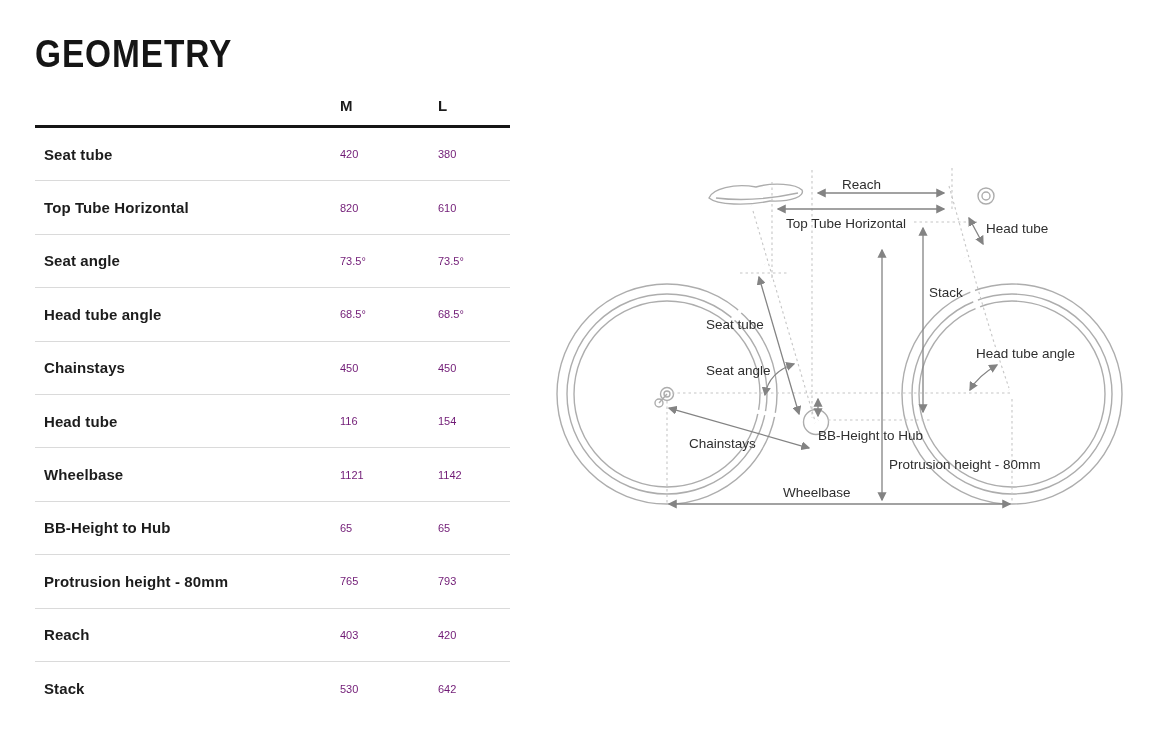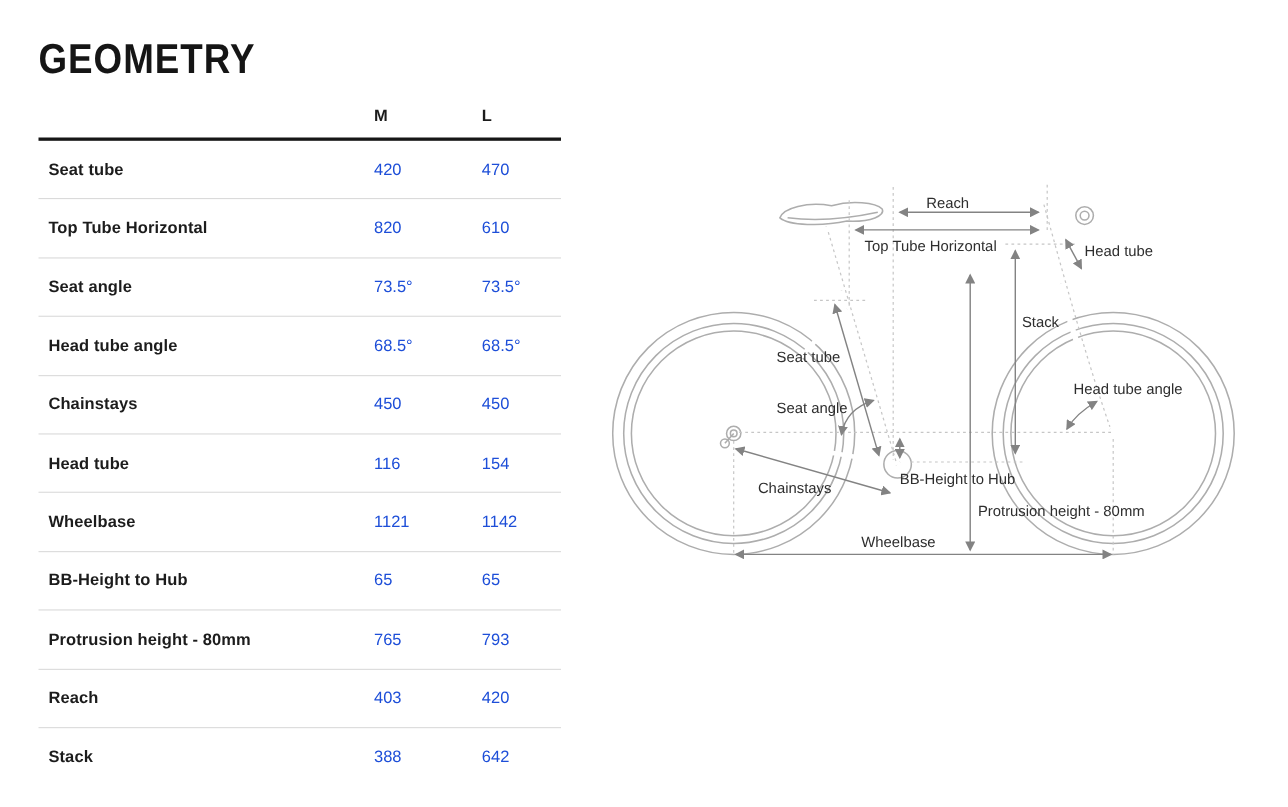--- a/index.html
+++ b/index.html
@@ -13,21 +13,21 @@
 
   .geo-table { position:absolute; left:35px; top:85px; width:475px; }
   .thead { display:grid; grid-template-columns:305px 98px 72px; height:43px;
            align-items:center; border-bottom:3px solid #161616; }
   .thead .col-h { font-size:15px; font-weight:700; color:#1c1c1c; }
   .trow { display:grid; grid-template-columns:305px 98px 72px; height:53.4px;
           align-items:center; border-bottom:1px solid #dadada; }
   .trow:last-child { border-bottom:none; }
   .trow .lbl { font-size:15px; font-weight:700; color:#1c1c1c; padding-left:9px;
                letter-spacing:0.1px; }
-  .trow .val { font-size:15px; font-weight:400; color:#1d4ed8; }
+  .trow .val { font-size:11px; font-weight:400; color:#701a75; }
 
   .diagram { position:absolute; left:556px; top:140px; width:615px; height:400px; }
   .bike { stroke:#adadad; stroke-width:1.4; fill:none; }
   .bikew { stroke:#ffffff; fill:none; }
   .dim { stroke:#838383; stroke-width:1.3; fill:none; }
   .dot { stroke:#c6c6c6; stroke-width:1.1; fill:none; stroke-dasharray:2.5 3; }
   .dlab { font-family:"Liberation Sans", sans-serif; font-size:13.5px; fill:#2e2e2e; }
 </style>
 </head>
 <body>
@@ -38,21 +38,21 @@
 
   <div class="geo-table">
     <div class="thead">
       <div class="col-h"></div>
       <div class="col-h">M</div>
       <div class="col-h">L</div>
     </div>
     <div class="trow">
       <div class="lbl">Seat tube</div>
       <div class="val">420</div>
-      <div class="val">470</div>
+      <div class="val">380</div>
     </div>
     <div class="trow">
       <div class="lbl">Top Tube Horizontal</div>
       <div class="val">820</div>
       <div class="val">610</div>
     </div>
     <div class="trow">
       <div class="lbl">Seat angle</div>
       <div class="val">73.5°</div>
       <div class="val">73.5°</div>
@@ -87,21 +87,21 @@
       <div class="val">765</div>
       <div class="val">793</div>
     </div>
     <div class="trow">
       <div class="lbl">Reach</div>
       <div class="val">403</div>
       <div class="val">420</div>
     </div>
     <div class="trow">
       <div class="lbl">Stack</div>
-      <div class="val">388</div>
+      <div class="val">530</div>
       <div class="val">642</div>
     </div>
   </div>
 
   <svg class="diagram" viewBox="556 140 615 400" width="615" height="400" xmlns="http://www.w3.org/2000/svg">
     <defs>
       <marker id="ah" viewBox="0 0 10 10" refX="8.5" refY="5" markerWidth="7" markerHeight="7" orient="auto-start-reverse">
         <path d="M0,0 L10,5 L0,10 z" fill="#838383"></path>
       </marker>
     </defs>

